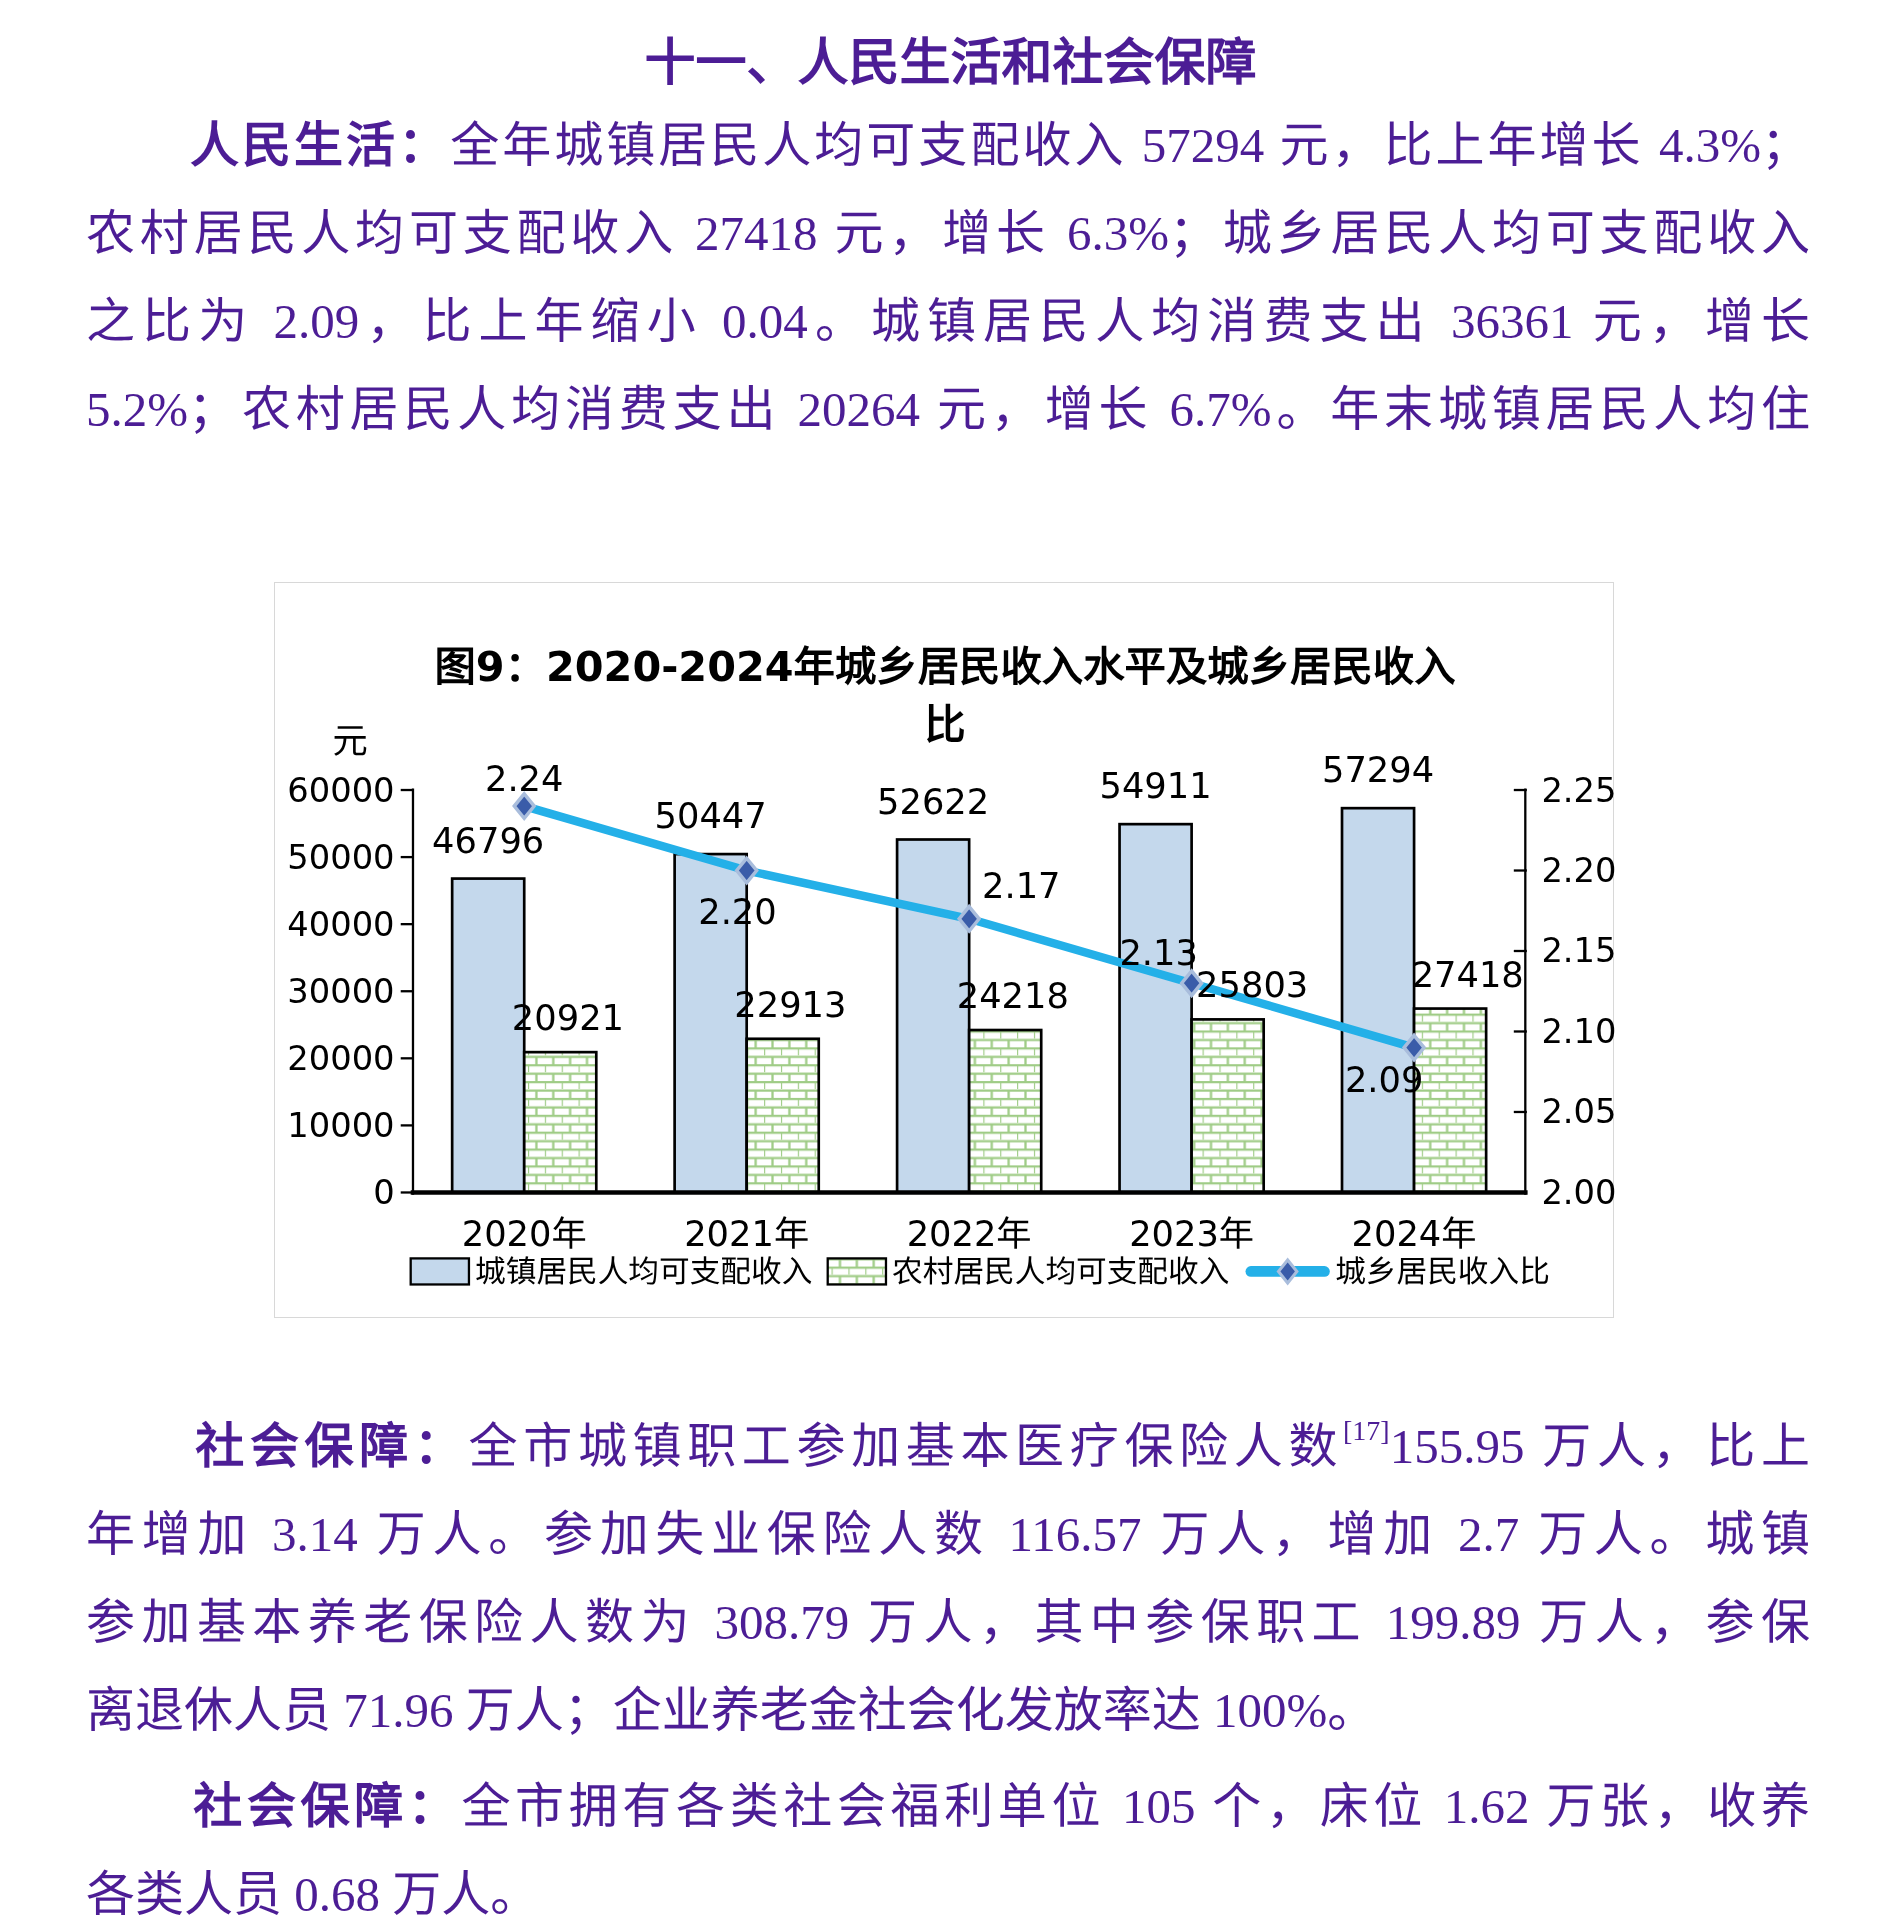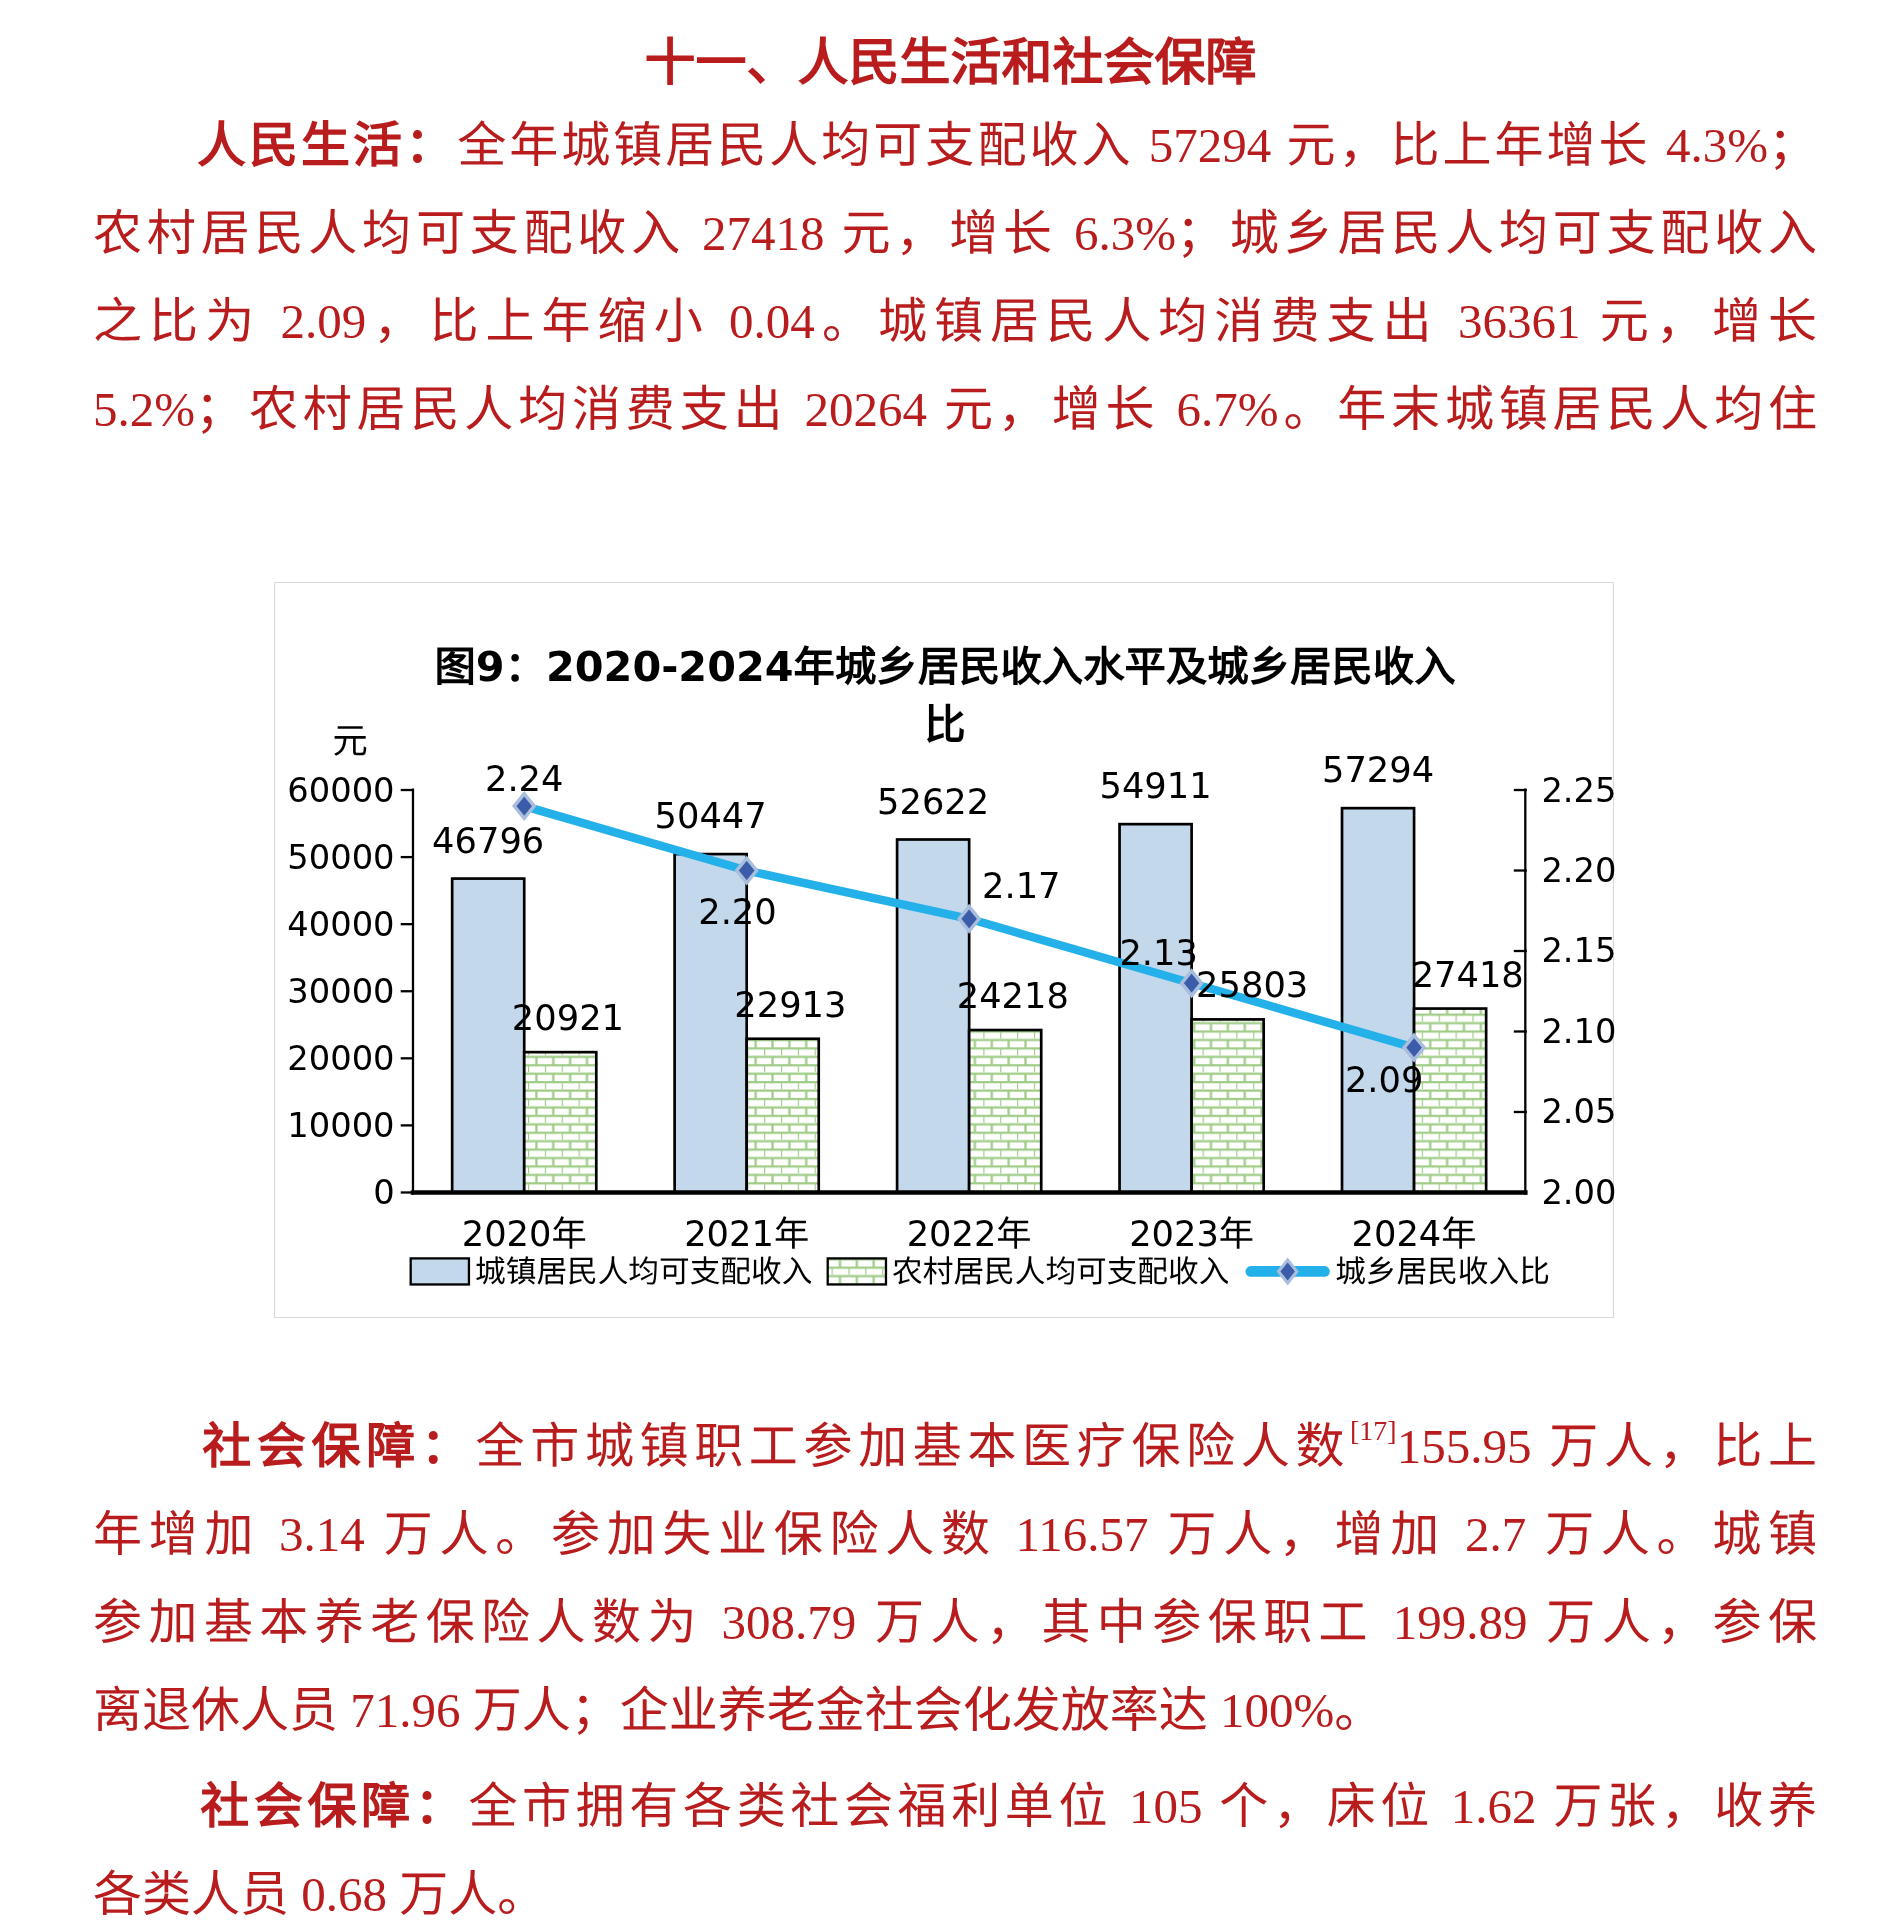--- a/index.html
+++ b/index.html
@@ -3,35 +3,35 @@
 <meta charset="utf-8">
 <style>
   html,body{margin:0;padding:0;background:#ffffff;}
   .page{
     position:relative;
     width:1901px;
     height:1930px;
     background:#ffffff;
     overflow:hidden;
     font-family:"Liberation Serif", serif;
-    color:#b91c1c;
+    color:#4c1d95;
   }
   .heading{
     position:absolute;
     top:29px; left:0; width:1901px;
     text-align:center;
     font-family:"Liberation Sans", sans-serif;
     font-weight:700;
     font-size:51px;
     line-height:67px;
     margin:0;
   }
   .para{
     position:absolute;
-    left:93px;
+    left:86px;
     width:1724px;
     font-size:49px;
     line-height:88px;
   }
   .pline{
     text-align:justify;
     text-align-last:justify;
     white-space:nowrap;
   }
   .pline.last{

